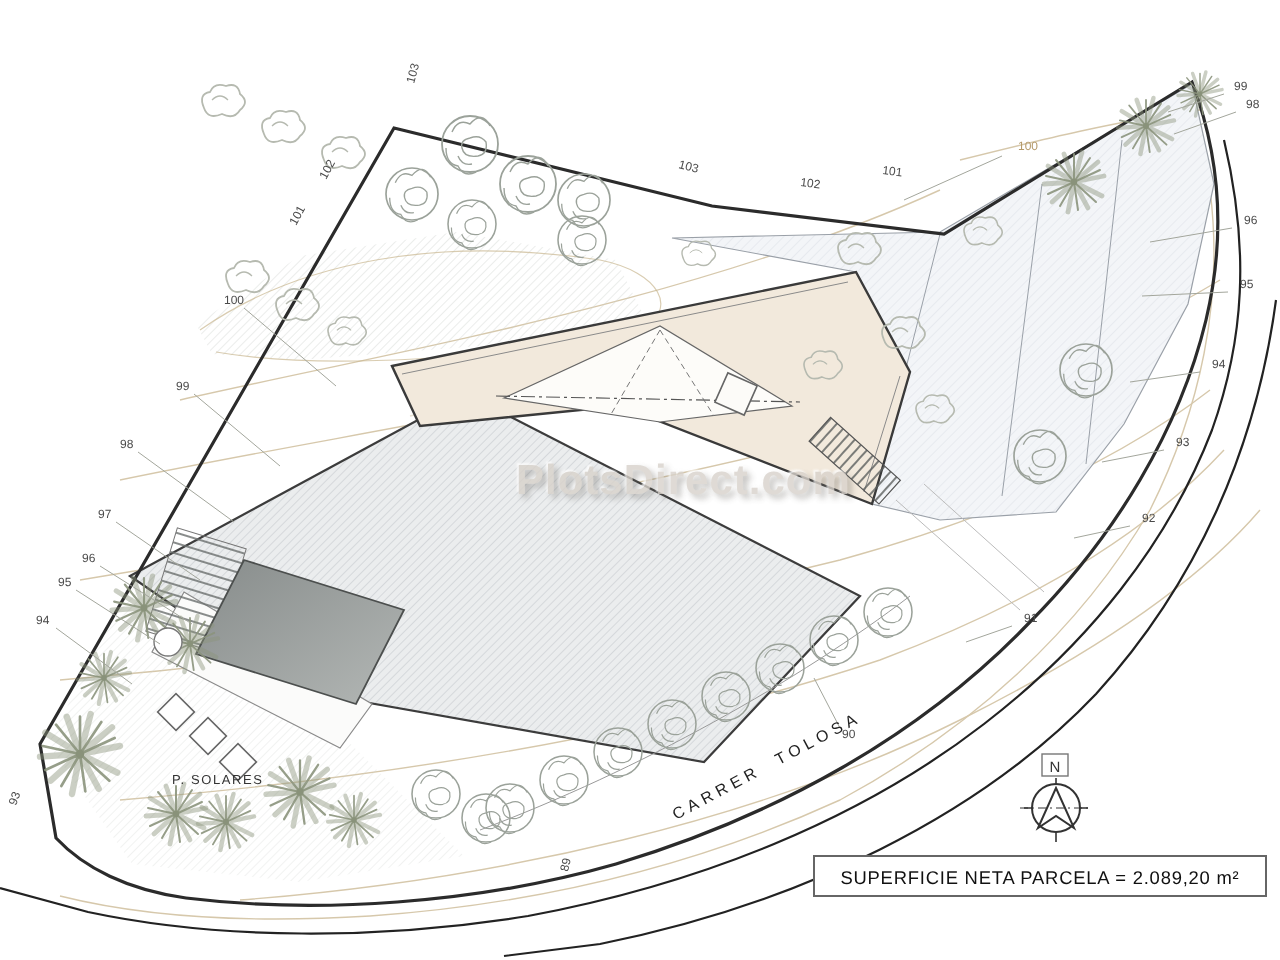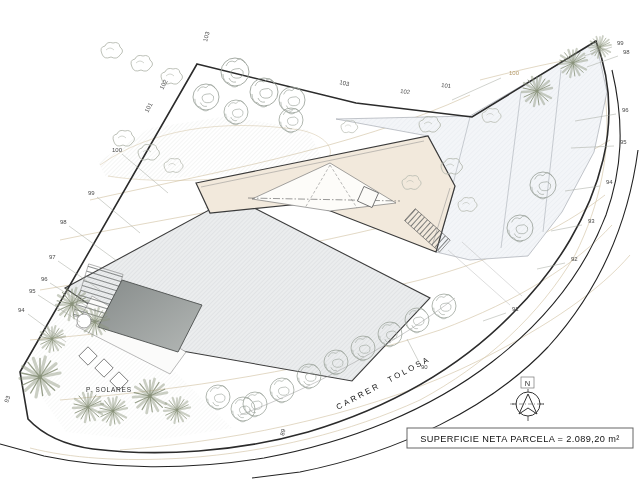--- a/index.html
+++ b/index.html
@@ -225,13 +225,14 @@
     <path d="M510,404H546" stroke-width=".5" stroke-dasharray="4 2 1 2"></path>
     <path d="M528,394 L519,414 L528,408 L537,414 Z" stroke-width="1"></path>
   </g>
 
   <g>
     <rect x="407" y="428" width="226" height="20" fill="#ffffff" stroke="#666" stroke-width="1"></rect>
     <text class="titletext" x="520" y="442" text-anchor="middle">SUPERFICIE NETA PARCELA  =  2.089,20 m²</text>
   </g>
 </svg>
 
+<div class="watermark">PlotsDirect.com</div>
 </div>
 
 </body></html>

